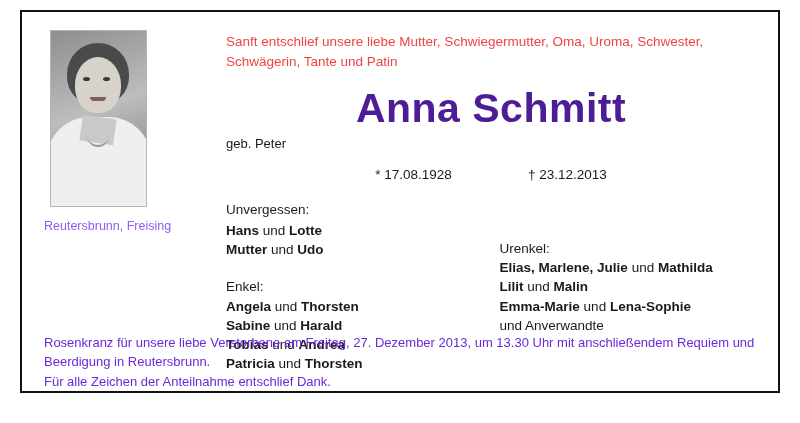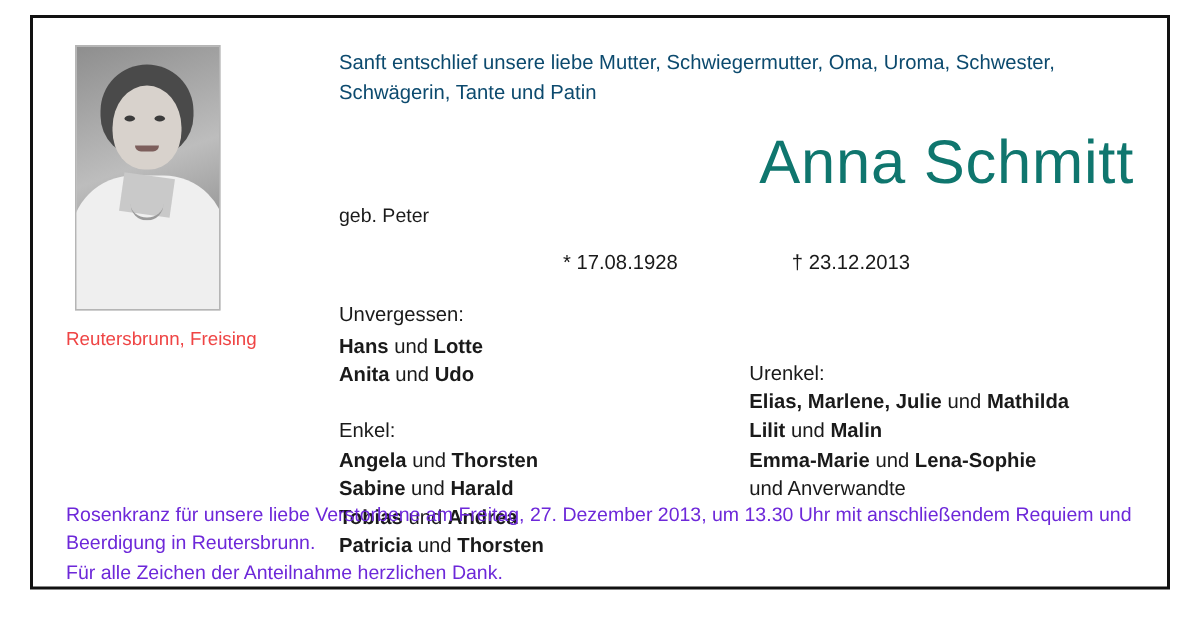--- a/index.html
+++ b/index.html
@@ -113,45 +113,45 @@
     left: 36px;
     top: 104px;
     width: 22px;
     height: 10px;
     border-bottom: 2px solid #9a9a9a;
     border-radius: 0 0 14px 14px;
   }
   .photo-caption {
     margin-top: 12px;
     font-size: 12.5px;
-    color: #ef4444;
+    color: #8b5cf6;
     text-align: left;
     padding-left: 0px;
   }
 
   
   .main-col {
     position: absolute;
     left: 204px;
     right: 22px;
     top: 20px;
   }
   .intro {
     font-size: 13.5px;
     line-height: 1.45;
-    color: #0c4a6e;
+    color: #ef4444;
     max-width: 560px;
   }
   .name {
-    text-align: right;
+    text-align: center;
     font-size: 41px;
     letter-spacing: 0.5px;
     margin-top: 14px;
-    font-weight: 400;
-    color: #0f766e;
+    font-weight: 700;
+    color: #4c1d95;
   }
   .maiden {
     text-align: left;
     font-size: 13px;
     margin-top: 4px;
     color: #1a1a1a;
   }
   .dates {
     margin-top: 16px;
     font-size: 13.5px;
@@ -223,21 +223,21 @@
       <div class="unforgotten">Unvergessen:</div>
 
       <div class="lists">
         <div class="list-col col-left">
           <div class="list-line">
             <b>Hans</b>
             <span>und</span>
             <b>Lotte</b>
           </div>
           <div class="list-line">
-            <b>Anita</b>
+            <b>Mutter</b>
             <span>und</span>
             <b>Udo</b>
           </div>
           <div class="list-head">Enkel:</div>
           <div class="list-line">
             <b>Angela</b>
             <span>und</span>
             <b>Thorsten</b>
           </div>
           <div class="list-line">
@@ -275,17 +275,17 @@
             <b>Lena-Sophie</b>
           </div>
           <div class="list-line">und Anverwandte</div>
         </div>
       </div>
     </div>
 
     <div class="footer">
       <p>Rosenkranz für unsere liebe Verstorbene am Freitag, 27. Dezember 2013, um 13.30 Uhr mit anschließendem Requiem und</p>
       <p>Beerdigung in Reutersbrunn.</p>
-      <p>Für alle Zeichen der Anteilnahme herzlichen Dank.</p>
+      <p>Für alle Zeichen der Anteilnahme entschlief Dank.</p>
     </div>
 
   </div>
 </div>
 
 </body></html>

